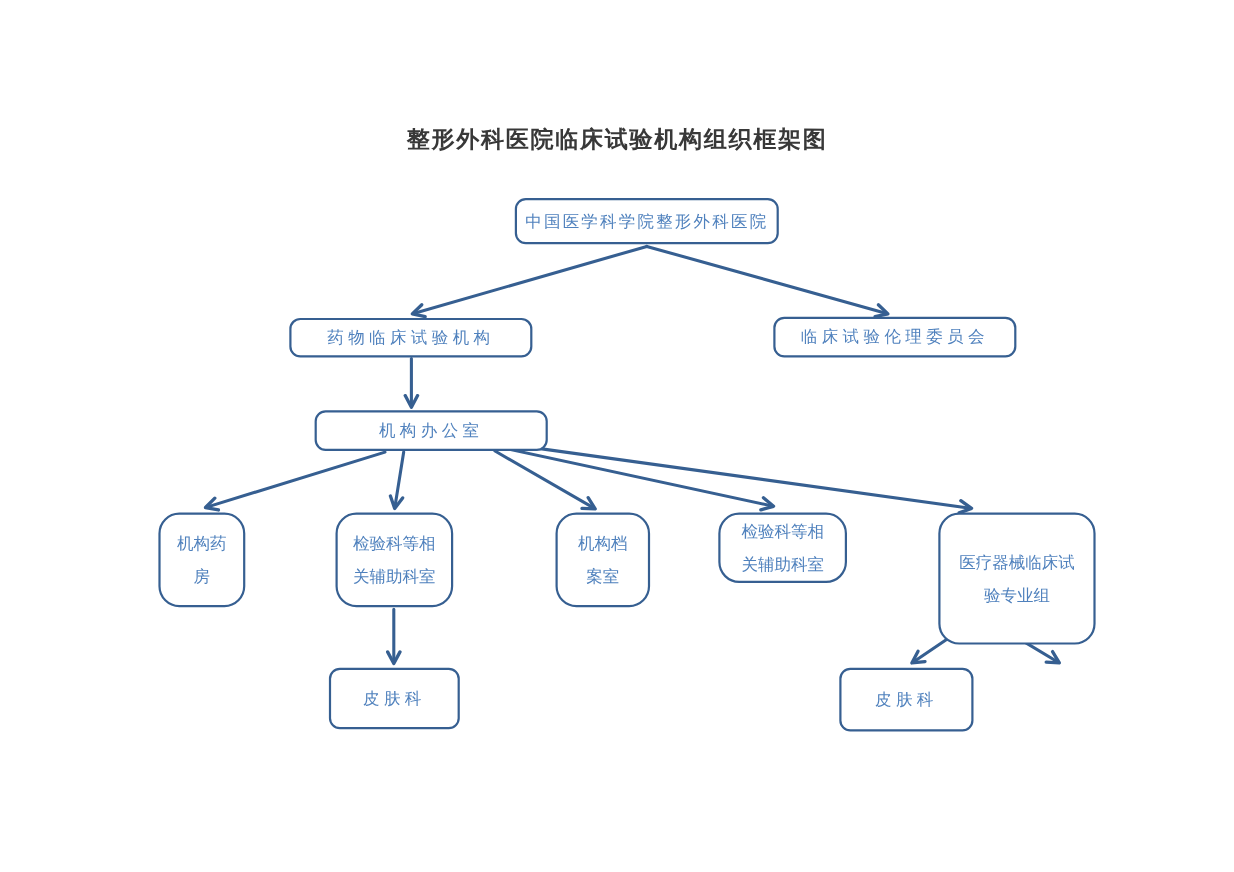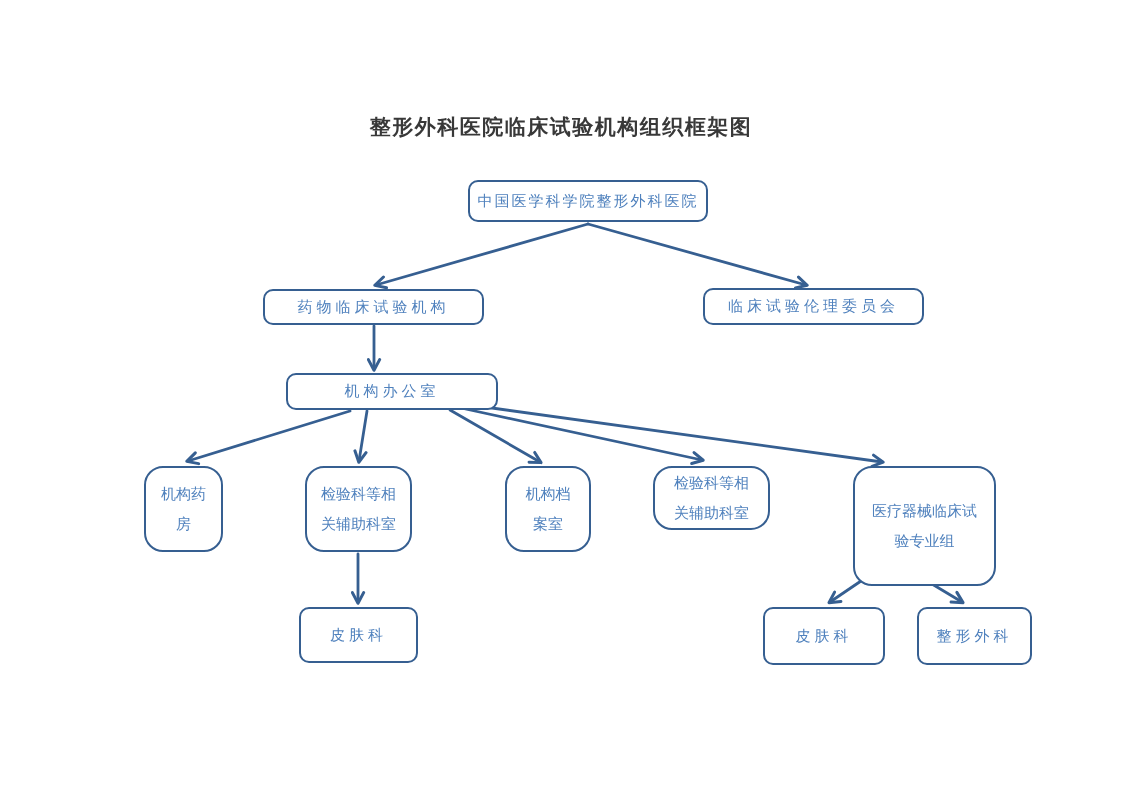--- a/index.html
+++ b/index.html
@@ -145,17 +145,14 @@
   </div>
 
   <div class="node" id="n-derm-drug">
     <span class="lbl">皮肤科</span>
   </div>
 
   <div class="node" id="n-derm-device">
     <span class="lbl">皮肤科</span>
   </div>
 
-  <div class="node" id="n-plastic">
-    <span class="lbl">整形外科</span>
-  </div>
 
 </div>
 
 </body></html>

